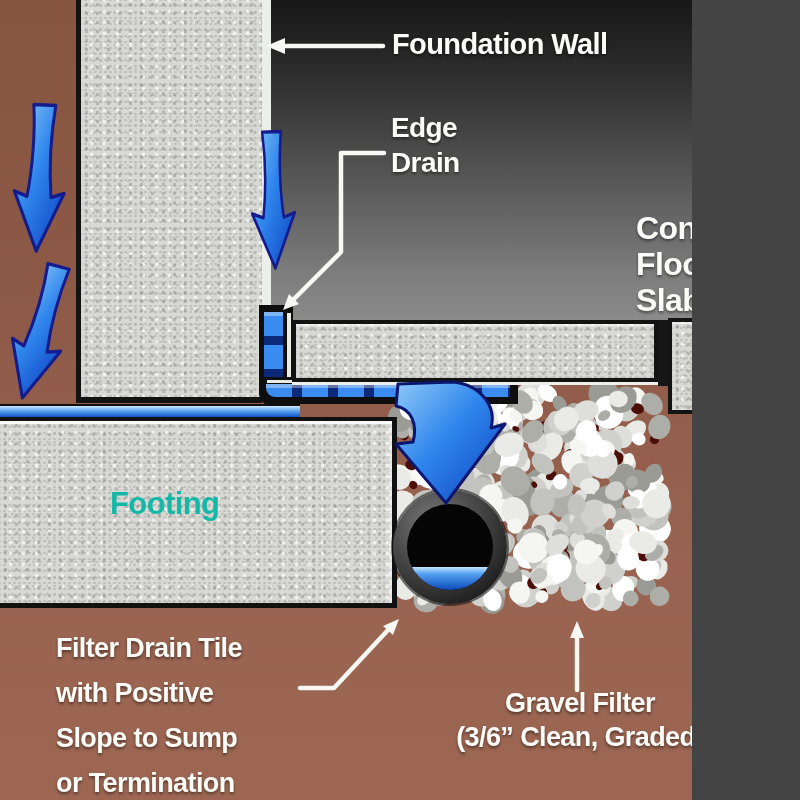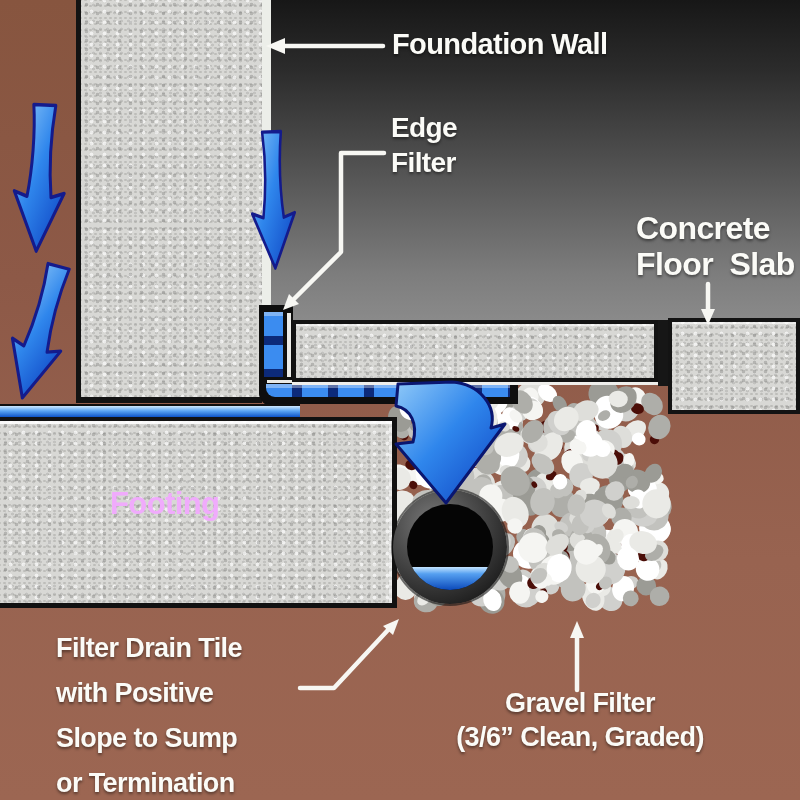--- a/index.html
+++ b/index.html
@@ -1,17 +1,17 @@
 <!DOCTYPE html>
 <html><head>
 <meta charset="utf-8">
 <style>
   html,body{margin:0;padding:0;background:#444;}
   .scene{
-    position:relative;width:800px;height:800px;overflow:hidden;
+    position:relative;width:692px;height:800px;overflow:hidden;
     font-family:"Liberation Sans","DejaVu Sans",sans-serif;
     -webkit-font-smoothing:antialiased;
   }
   .abs{position:absolute;}
   
   .soil{
     background:linear-gradient(180deg,#87553f 0%,#8d5947 35%,#986350 70%,#9c6652 100%);
   }
   .concrete{
     background-color:#d8d8d5;
@@ -63,21 +63,21 @@
         background:#050505;overflow:hidden;}
   .pipe-water{position:absolute;left:0;right:0;bottom:0;height:23px;
         background:linear-gradient(180deg,#c4e4ff 0%,#55a0f0 30%,#0b49ba 100%);}
   .arrows-svg{left:0;top:0;width:800px;height:800px;z-index:9;pointer-events:none;}
   
   .lbl{position:absolute;font-weight:bold;color:#fbfbf7;z-index:10;letter-spacing:-0.6px;
        text-shadow:0 2px 3px rgba(0,0,0,.45);white-space:pre-line;}
   .lbl-foundation{left:392px;top:28px;font-size:29px;}
   .lbl-edge{left:391px;top:110px;font-size:28px;line-height:35px;}
   .lbl-concrete{left:636px;top:210px;font-size:32px;line-height:36px;white-space:pre-wrap;}
-  .lbl-footing{left:110px;top:486px;font-size:31px;color:#f0abfc;text-shadow:none;z-index:10;}
+  .lbl-footing{left:110px;top:486px;font-size:31px;color:#14b8a6;text-shadow:none;z-index:10;}
   .lbl-filter{left:56px;top:626px;width:236px;font-size:27px;line-height:45px;}
   .lbl-gravel{left:438px;top:686px;width:284px;text-align:center;font-size:27px;line-height:34px;}
 </style>
 </head>
 <body>
 
 <div class="scene">
 
   <div class="abs soil" style="inset:0;z-index:0"></div>
 
@@ -542,21 +542,21 @@
       </g>
       <g>
         <path d="M300,688 L334,688 L388,630"></path>
         <polygon points="399,619 393,635 383,626" fill="#f7f7f3" stroke="none"></polygon>
       </g>
     </g>
   </svg>
 
   <div class="lbl lbl-foundation">Foundation Wall</div>
   <div class="lbl lbl-edge">Edge
-Filter</div>
+Drain</div>
   <div class="lbl lbl-concrete">Concrete
 Floor  Slab</div>
   <div class="lbl lbl-footing">Footing</div>
   <div class="lbl lbl-filter">Filter Drain Tile
 with Positive
 Slope to Sump
 or Termination</div>
   <div class="lbl lbl-gravel">Gravel Filter
 (3/6” Clean, Graded)</div>
 

